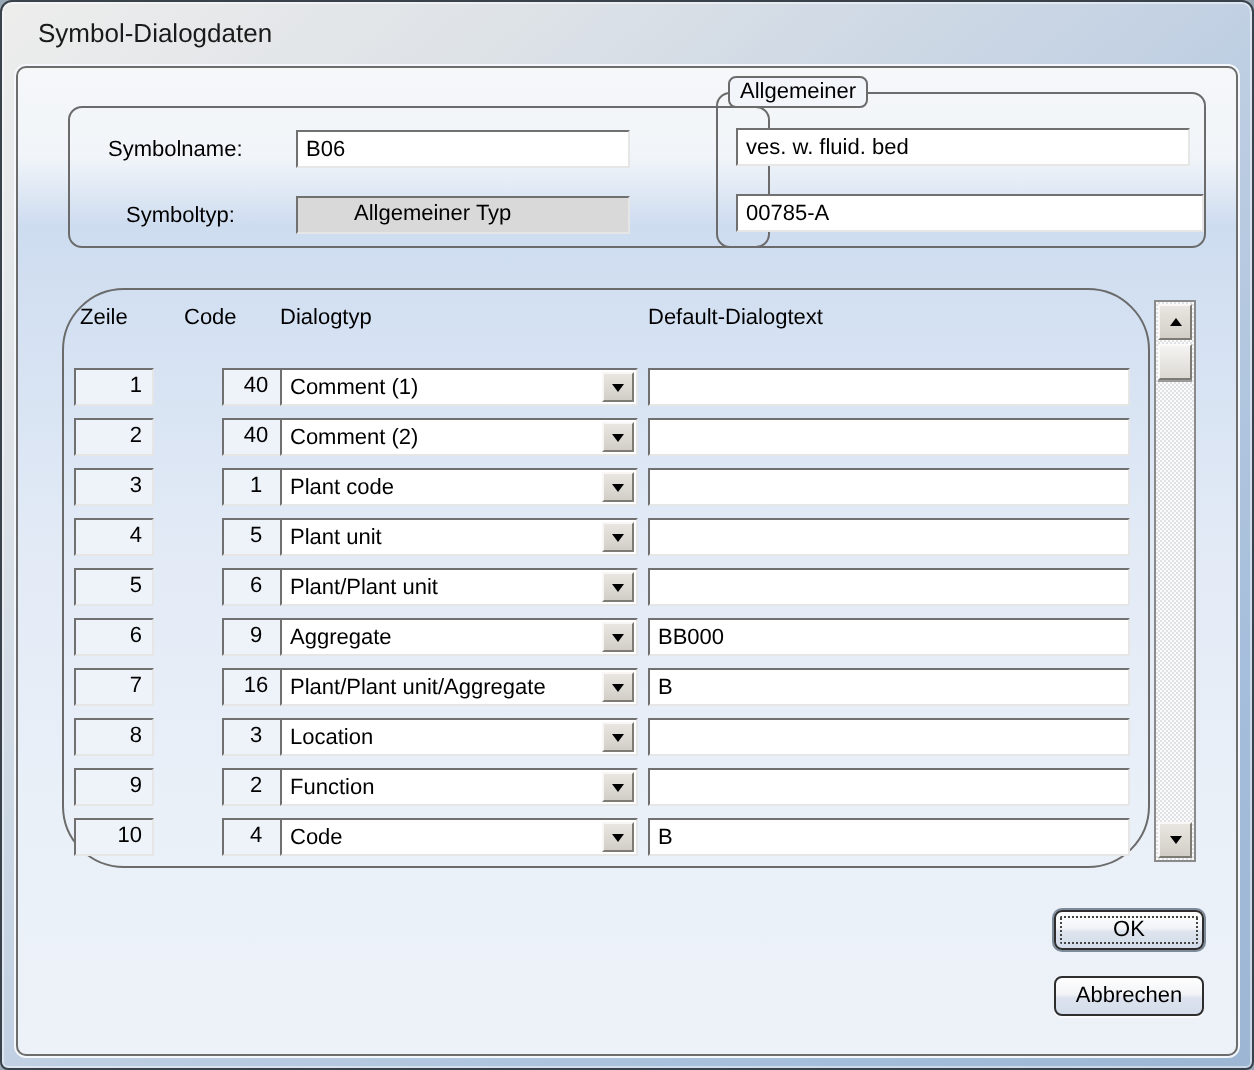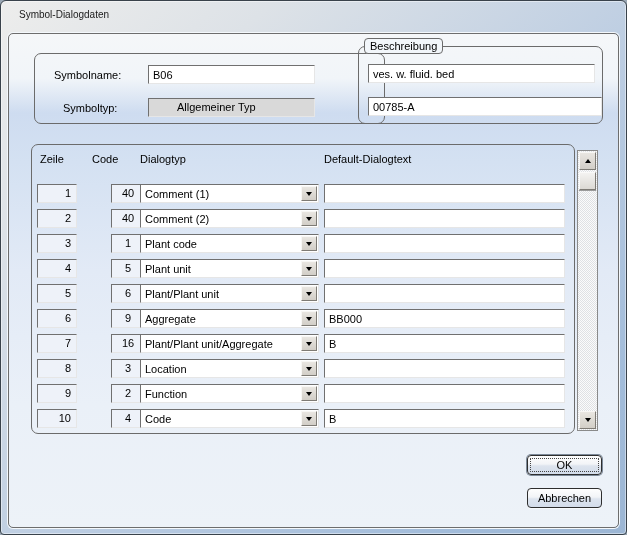--- a/index.html
+++ b/index.html
@@ -6,21 +6,21 @@
   *{box-sizing:border-box;font-family:"Liberation Sans","DejaVu Sans",sans-serif;}
 
   .window{
     position:relative;width:627px;height:535px;
     border:1px solid #39424b;border-radius:6px 6px 4px 4px;
     background:linear-gradient(to bottom right,#ededec 0%,#dde2e7 22%,#bccde2 55%,#a2bcda 85%,#9cb6d4 100%);
     box-shadow:inset 0 0 0 1px rgba(255,255,255,.45);
     overflow:hidden;
   }
   .titlebar{position:absolute;left:0;top:0;right:0;height:32px;}
-  .title-text{position:absolute;left:18px;top:8px;font-size:10px;color:#1a1a1a;text-align:right;}
+  .title-text{position:absolute;left:18px;top:8px;font-size:13px;color:#1a1a1a;text-align:right;}
 
   .client{
     position:absolute;left:7px;top:32px;width:611px;height:495px;
     border:1px solid #6d6d6d;border-radius:5px;
     box-shadow:0 0 0 1px #f4f8fc;
     background:linear-gradient(to bottom,#f5f7f9 0%,#f1f5f9 9%,#cedcf0 16%,#d4e1f2 26%,#e2eaf6 48%,#eaf0f8 75%,#edf2f8 100%);
   }
 
   .groupbox{position:absolute;border:1px solid #6b6b6b;border-radius:7px;}
   .group-label-box{
@@ -103,26 +103,26 @@
   <div class="client">
 
     <div class="groupbox" style="left:25px;top:19px;width:351px;height:71px;">
       <span class="flabel" style="left:19px;top:15px;">Symbolname:</span>
       <input class="field" style="position: absolute; left: 113px; top: 11px; width: 167px; height: 19px;" value="B06">
       <span class="flabel" style="left:28px;top:48px;">Symboltyp:</span>
       <div class="field disabled" style="position:absolute;left:113px;top:44px;width:167px;height:19px;padding-left:28px;">Allgemeiner Typ</div>
     </div>
 
     <div class="groupbox" style="left:349px;top:12px;width:245px;height:78px;">
-      <span class="group-label-box">Beschreibung</span>
+      <span class="group-label-box">Allgemeiner</span>
       <input class="field" style="position: absolute; left: 9px; top: 17px; width: 227px; height: 19px;" value="ves. w. fluid. bed">
       <input class="field" style="position: absolute; left: 9px; top: 50px; width: 234px; height: 19px;" value="00785-A">
     </div>
 
-    <div class="groupbox" style="left:22px;top:110px;width:544px;height:290px;">
+    <div class="groupbox" style="left:22px;top:110px;width:544px;height:290px;border-radius:31px;">
       <span class="thead" style="left:8px;">Zeile</span>
       <span class="thead" style="left:60px;">Code</span>
       <span class="thead" style="left:108px;">Dialogtyp</span>
       <span class="thead" style="left:292px;">Default-Dialogtext</span>
 
       <div style="position:absolute;left:0;top:0;width:100%;height:100%;">
   <div class="trow" style="top: 39px;">
     <div class="field num right zeile">1</div>
     <div class="field num center code">40</div>
     <div class="combo">

